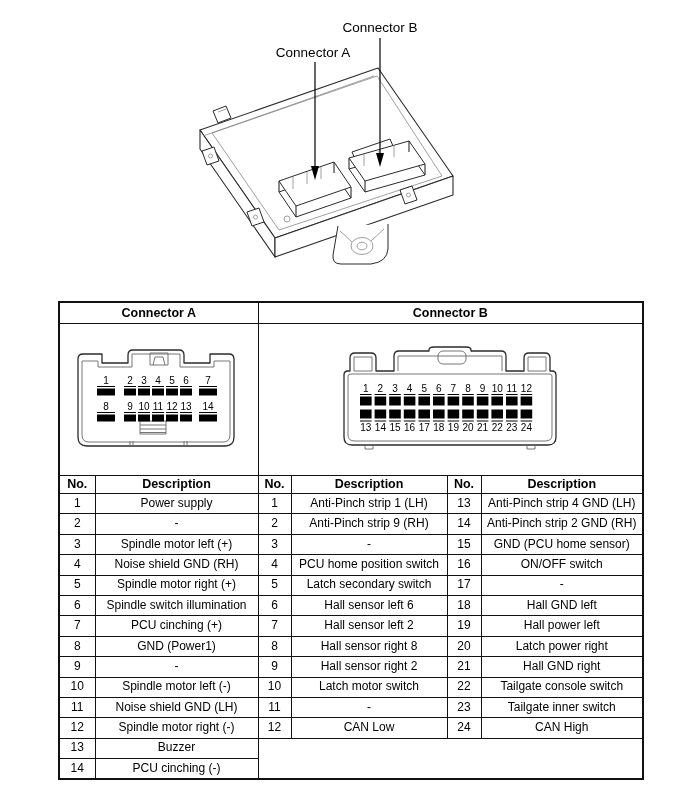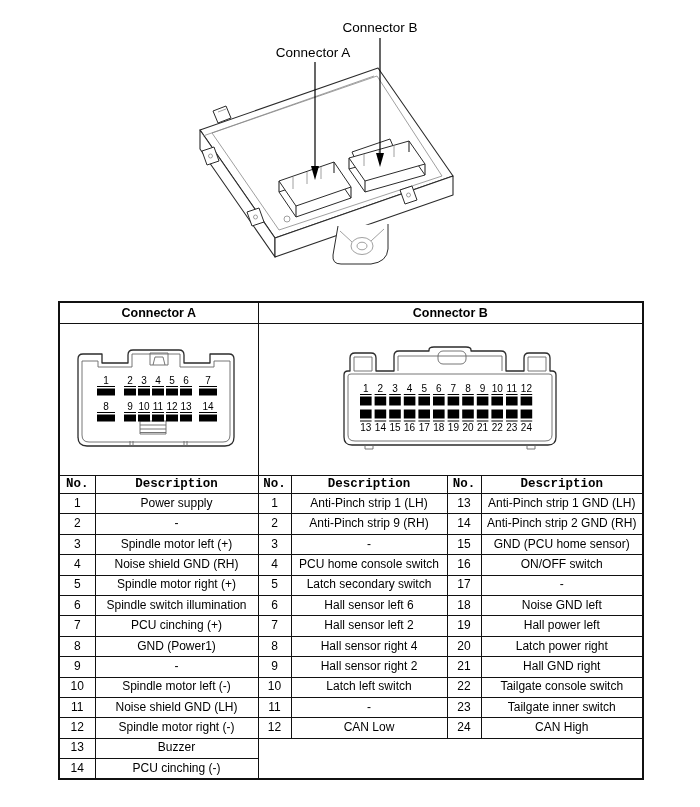--- a/index.html
+++ b/index.html
@@ -14,21 +14,21 @@
   table.pinout{
     border-collapse:collapse;table-layout:fixed;width:586px;margin-left:58px;
     border:2px solid #111;
   }
   table.pinout th,table.pinout td{
     border:1px solid #111;text-align:center;vertical-align:middle;
     padding:0;font-size:12px;line-height:1.15;white-space:nowrap;overflow:hidden;
   }
   tr.sec-hdr th{height:20px;font-size:12.5px;font-weight:bold;}
   tr.diag-row td{height:151px;}
-  tr.col-hdr th{height:17px;font-size:12.5px;font-weight:bold;font-family:Liberation Mono, monospace;}
+  tr.col-hdr th{height:17px;font-size:12.5px;font-weight:bold;}
   #rows td{height:19.4px;}
   td.b-sec-start,th.b-sec-start{border-left-width:2px;}
   .pin-svg{display:block;margin:0 auto;}
   .shell{fill:none;stroke:#2b2b2b;stroke-width:1.3;stroke-linejoin:round;}
   .inner{fill:none;stroke:#666;stroke-width:0.9;stroke-linejoin:round;}
   .pinnum{font-size:10px;font-family:"Liberation Sans",sans-serif;fill:#000;}
   .box-line{fill:#ffffff;stroke:#2b2b2b;stroke-width:1.1;stroke-linejoin:round;}
   .thin{fill:none;stroke:#888;stroke-width:0.8;}
   .detail{fill:#ffffff;stroke:#2b2b2b;stroke-width:1;stroke-linejoin:round;}
 </style>
@@ -269,21 +269,21 @@
     <th>Description</th>
   </tr>
   </tbody>
     <tbody id="rows">
       <tr>
         <td>1</td>
         <td>Power supply</td>
         <td class="b-sec-start">1</td>
         <td>Anti-Pinch strip 1 (LH)</td>
         <td>13</td>
-        <td>Anti-Pinch strip 1 GND (LH)</td>
+        <td>Anti-Pinch strip 4 GND (LH)</td>
       </tr>
       <tr>
         <td>2</td>
         <td>-</td>
         <td class="b-sec-start">2</td>
         <td>Anti-Pinch strip 9 (RH)</td>
         <td>14</td>
         <td>Anti-Pinch strip 2 GND (RH)</td>
       </tr>
       <tr>
@@ -291,69 +291,69 @@
         <td>Spindle motor left (+)</td>
         <td class="b-sec-start">3</td>
         <td>-</td>
         <td>15</td>
         <td>GND (PCU home sensor)</td>
       </tr>
       <tr>
         <td>4</td>
         <td>Noise shield GND (RH)</td>
         <td class="b-sec-start">4</td>
-        <td>PCU home console switch</td>
+        <td>PCU home position switch</td>
         <td>16</td>
         <td>ON/OFF switch</td>
       </tr>
       <tr>
         <td>5</td>
         <td>Spindle motor right (+)</td>
         <td class="b-sec-start">5</td>
         <td>Latch secondary switch</td>
         <td>17</td>
         <td>-</td>
       </tr>
       <tr>
         <td>6</td>
         <td>Spindle switch illumination</td>
         <td class="b-sec-start">6</td>
         <td>Hall sensor left 6</td>
         <td>18</td>
-        <td>Noise GND left</td>
+        <td>Hall GND left</td>
       </tr>
       <tr>
         <td>7</td>
         <td>PCU cinching (+)</td>
         <td class="b-sec-start">7</td>
         <td>Hall sensor left 2</td>
         <td>19</td>
         <td>Hall power left</td>
       </tr>
       <tr>
         <td>8</td>
         <td>GND (Power1)</td>
         <td class="b-sec-start">8</td>
-        <td>Hall sensor right 4</td>
+        <td>Hall sensor right 8</td>
         <td>20</td>
         <td>Latch power right</td>
       </tr>
       <tr>
         <td>9</td>
         <td>-</td>
         <td class="b-sec-start">9</td>
         <td>Hall sensor right 2</td>
         <td>21</td>
         <td>Hall GND right</td>
       </tr>
       <tr>
         <td>10</td>
         <td>Spindle motor left (-)</td>
         <td class="b-sec-start">10</td>
-        <td>Latch left switch</td>
+        <td>Latch motor switch</td>
         <td>22</td>
         <td>Tailgate console switch</td>
       </tr>
       <tr>
         <td>11</td>
         <td>Noise shield GND (LH)</td>
         <td class="b-sec-start">11</td>
         <td>-</td>
         <td>23</td>
         <td>Tailgate inner switch</td>

